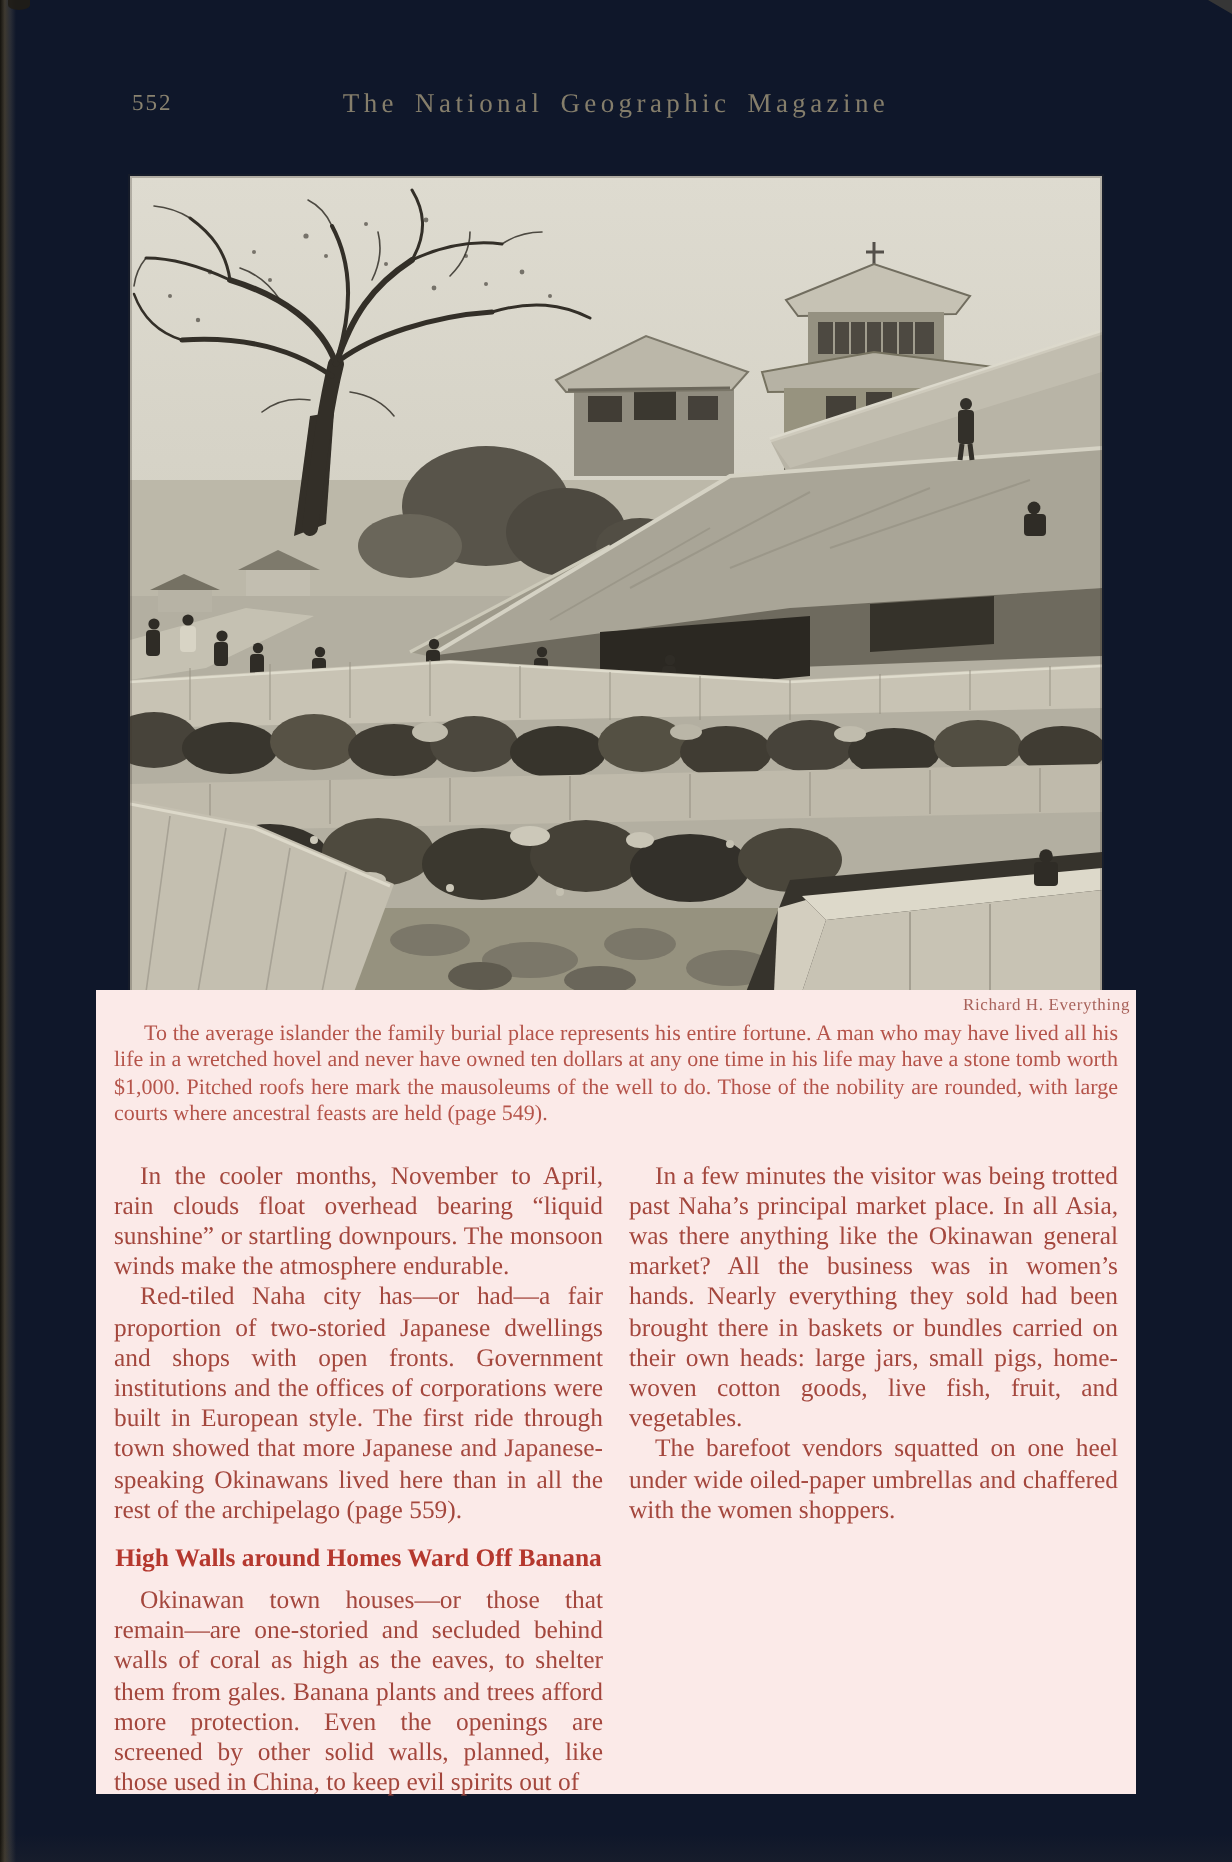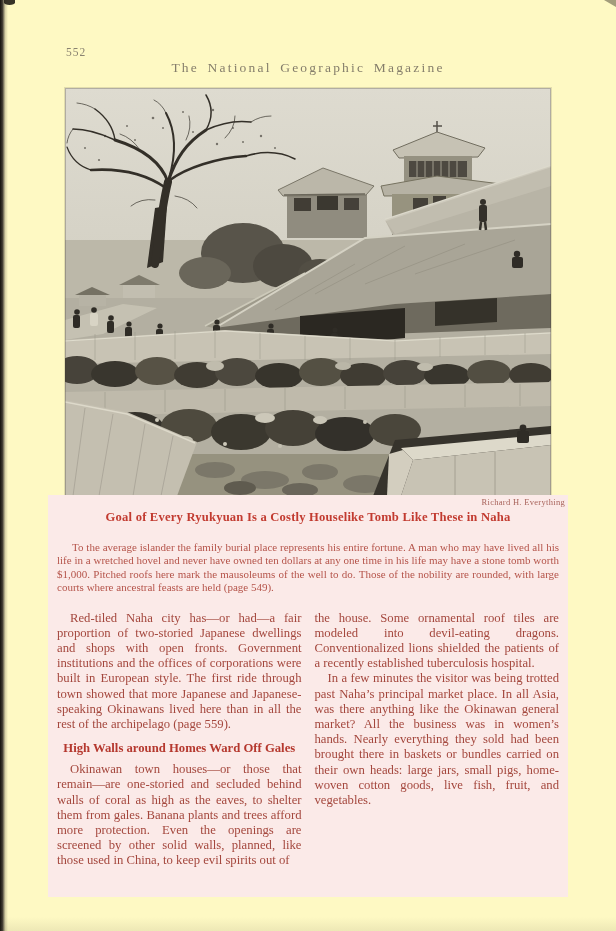--- a/index.html
+++ b/index.html
@@ -1,30 +1,30 @@
 <!DOCTYPE html>
 <html lang="en"><head>
 <meta charset="utf-8">
 <style>
   html,body{margin:0;padding:0;background:#777;}
   #page{
     position:relative; width:616px; height:931px; overflow:hidden;
-    background:#fef9c3;
+    background:#0f172a;
     font-family:"Liberation Serif","DejaVu Serif",serif;
   }
   
   .edge-left{position:absolute;left:0;top:0;width:8px;height:100%;
     background:linear-gradient(to right,#14120d 0%,#3e3930 30%,rgba(110,102,85,.28) 65%,rgba(110,102,85,0) 100%);}
   .speck-tl{position:absolute;left:4px;top:0;width:11px;height:5px;background:#201d16;border-radius:0 0 70% 70%;opacity:.9;}
   .corner-tr{position:absolute;right:0;top:0;width:12px;height:7px;background:#575040;clip-path:polygon(0 0,100% 0,100% 100%);opacity:.55;}
   .bottom-shade{position:absolute;left:0;bottom:0;width:100%;height:14px;
     background:linear-gradient(to bottom,rgba(90,80,60,0),rgba(90,80,60,.10));}
   
   .page-number{position:absolute;left:66px;top:46px;font-size:11.5px;letter-spacing:1px;color:#8a8370;}
-  .header-title{position:absolute;left:48px;top:60px;width:520px;text-align:center;
+  .header-title{position:absolute;left:48px;top:44px;width:520px;text-align:center;
     font-size:13.5px;letter-spacing:2.2px;color:#857e6b;word-spacing:3px;}
   
   .photo{position:absolute;left:65px;top:88px;width:486px;height:408px;background:#c9c6b9;
     box-shadow:0 0 0 1px rgba(70,62,48,.15);}
   .photo svg{display:block;}
   
   .panel{position:absolute;left:48px;top:495px;width:520px;height:402px;background:#fbeae8;}
   .credit{position:absolute;top:2px;right:3px;font-size:8.5px;color:#a8625a;letter-spacing:.3px;}
   .caption-title{margin:15px 8px 4px 8px;text-align:center;font-weight:bold;
     font-size:12.6px;color:#c23b30;letter-spacing:.2px;}
@@ -252,28 +252,28 @@
             <rect x="452" y="343" width="12" height="12" rx="2"></rect>
         </g>
       </g>
 
       <rect x="0.5" y="0.5" width="485" height="407" fill="none" stroke="rgba(60,55,45,.28)"></rect>
     </svg>
   </div>
 
   <div class="panel">
     <div class="credit">Richard H. Everything</div>
-    <div class="caption-title">Goal of Every Ryukyuan Is a Costly Houselike Tomb Like These in Naha</div>
     <div class="caption-body">To the average islander the family burial place represents his entire fortune. A man who may have lived all his life in a wretched hovel and never have owned ten dollars at any one time in his life may have a stone tomb worth $1,000. Pitched roofs here mark the mausoleums of the well to do. Those of the nobility are rounded, with large courts where ancestral feasts are held (page 549).</div>
 
     <div class="columns">
       <div class="col">
+        <p>In the cooler months, November to April, rain clouds float overhead bearing “liquid sunshine” or startling downpours. The monsoon winds make the atmosphere endurable.</p>
         <p>Red-tiled Naha city has—or had—a fair proportion of two-storied Japanese dwellings and shops with open fronts. Government institutions and the offices of corporations were built in European style. The first ride through town showed that more Japanese and Japanese-speaking Okinawans lived here than in all the rest of the archipelago (page 559).</p>
-        <h3>High Walls around Homes Ward Off Gales</h3>
+        <h3>High Walls around Homes Ward Off Banana</h3>
         <p>Okinawan town houses—or those that remain—are one-storied and secluded behind walls of coral as high as the eaves, to shelter them from gales. Banana plants and trees afford more protection. Even the openings are screened by other solid walls, planned, like those used in China, to keep evil spirits out of</p>
       </div>
       <div class="col">
-        <p class="cont">the house. Some ornamental roof tiles are modeled into devil-eating dragons. Conventionalized lions shielded the patients of a recently established tuberculosis hospital.</p>
         <p>In a few minutes the visitor was being trotted past Naha’s principal market place. In all Asia, was there anything like the Okinawan general market? All the business was in women’s hands. Nearly everything they sold had been brought there in baskets or bundles carried on their own heads: large jars, small pigs, home-woven cotton goods, live fish, fruit, and vegetables.</p>
+        <p>The barefoot vendors squatted on one heel under wide oiled-paper umbrellas and chaffered with the women shoppers.</p>
       </div>
     </div>
   </div>
 </div>
 
 </body></html>

